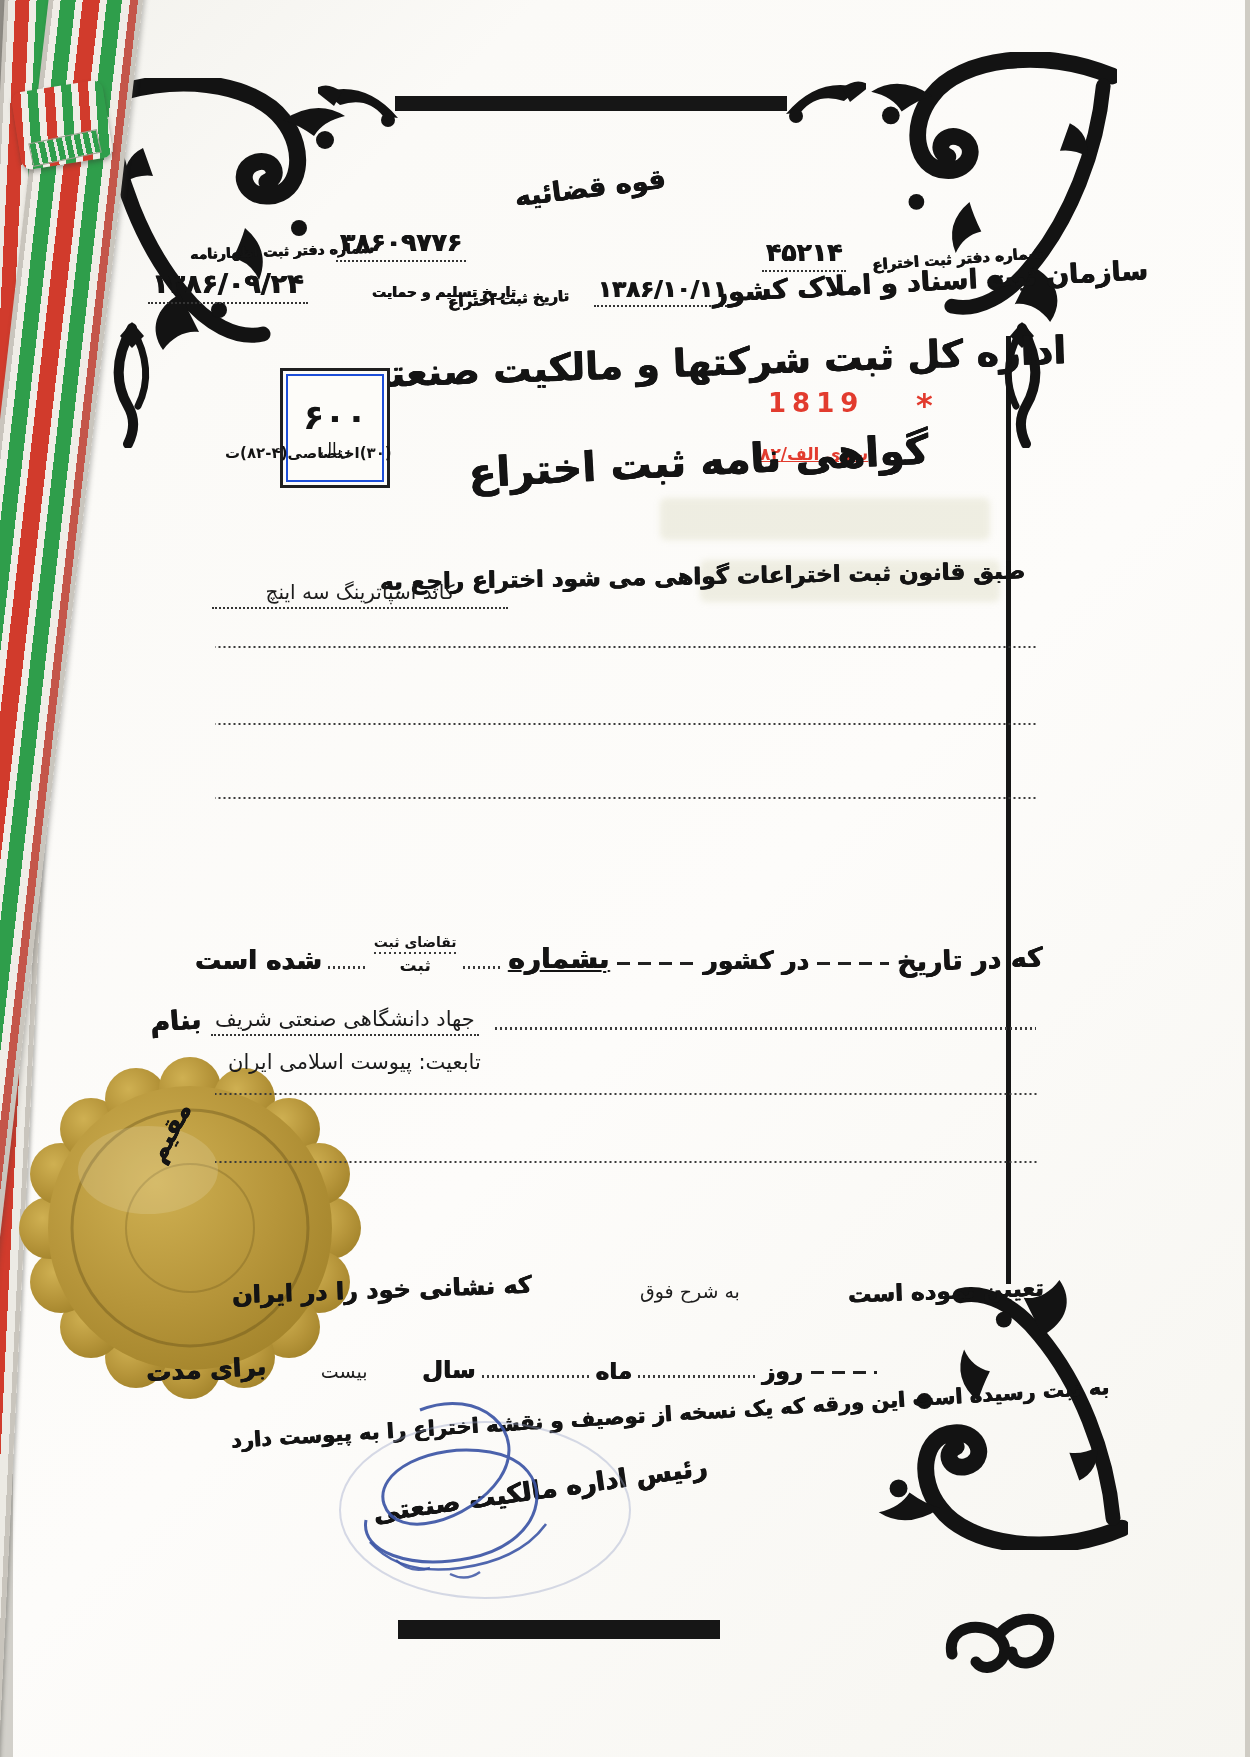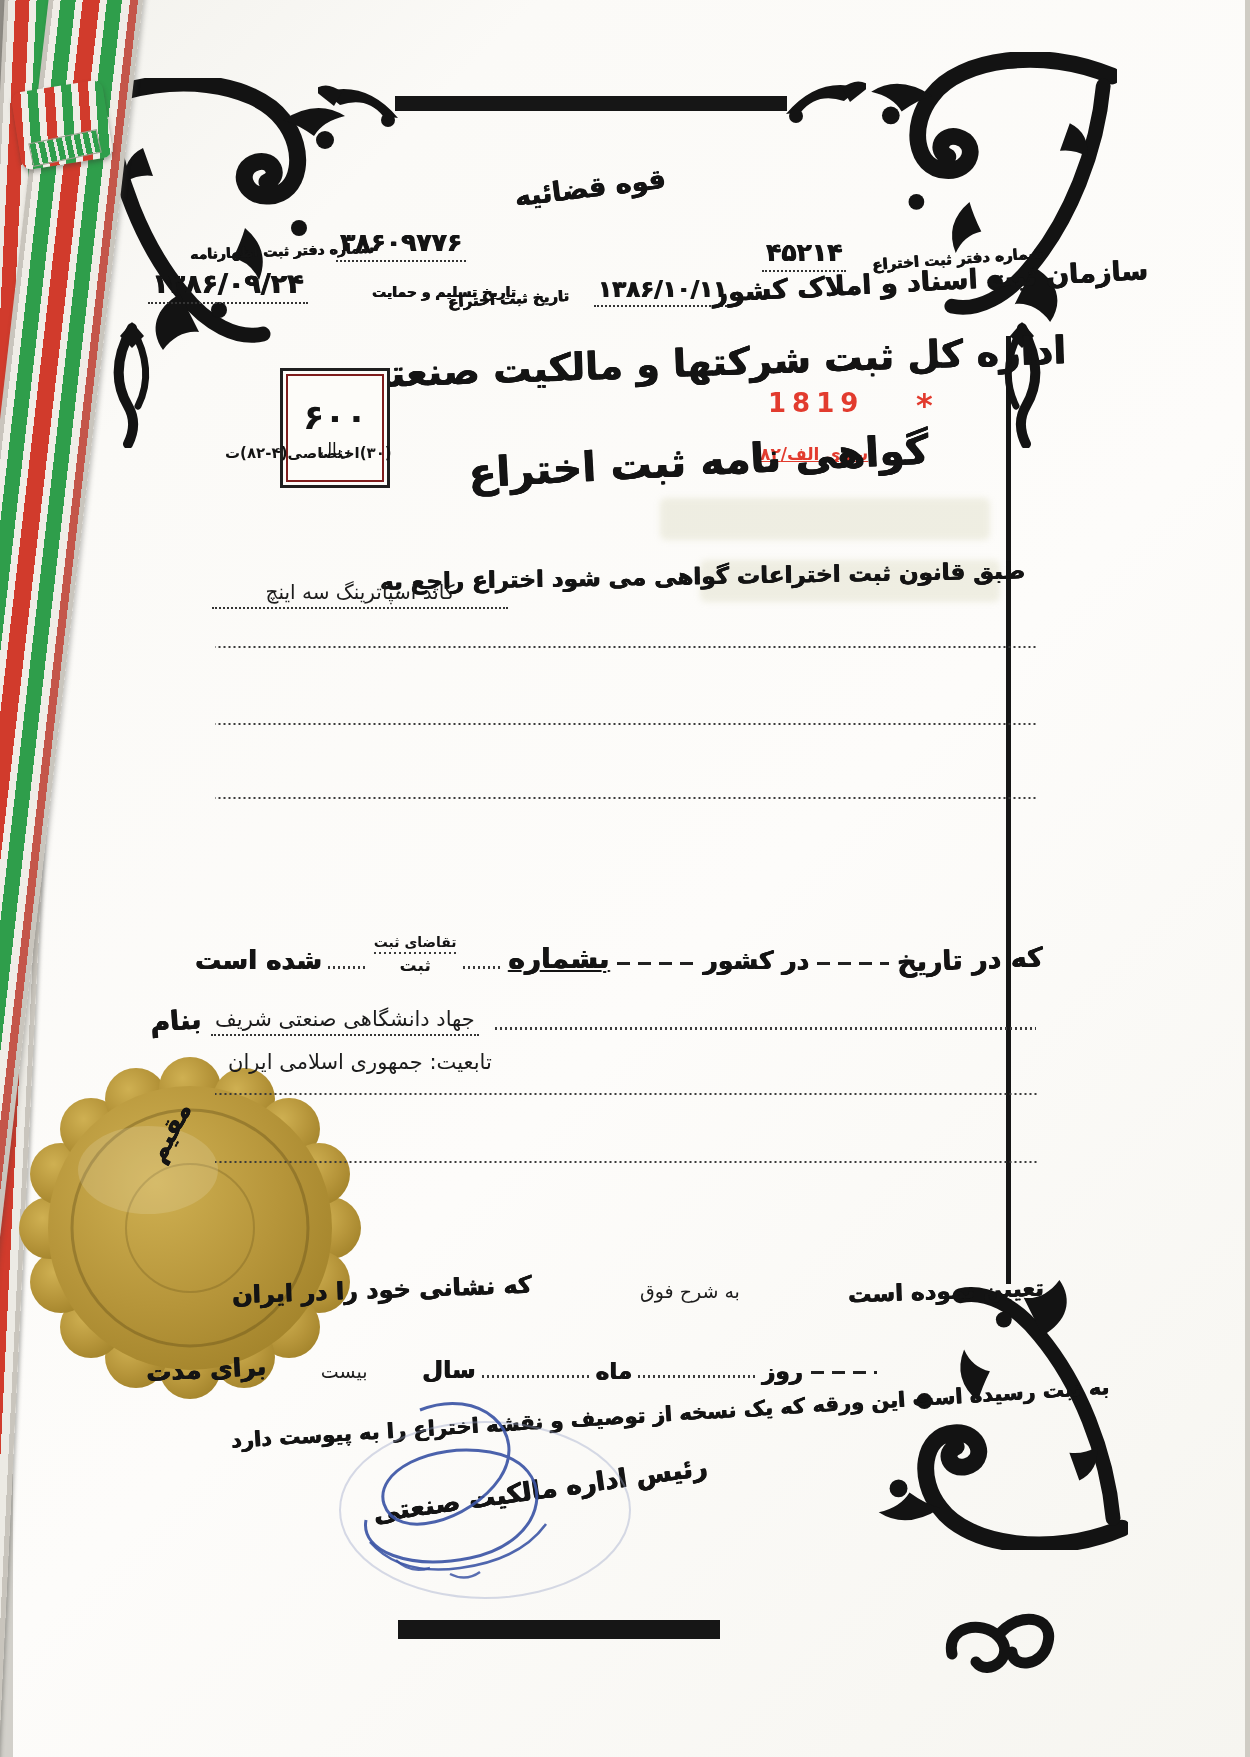--- a/index.html
+++ b/index.html
@@ -66,21 +66,21 @@
     background-image:repeating-linear-gradient(to right,#3a3a3a 0 2px,transparent 2px 5px);}
   .dashfill{align-self:flex-end;height:3px;margin:0 8px 10px 8px;
     background-image:repeating-linear-gradient(to right,#222 0 13px,transparent 13px 21px);}
   .row{display:flex;align-items:flex-end;z-index:5;position:absolute;}
   .uline{border-bottom:2px dotted #333;padding:0 4px 3px 4px;}
   .stackbox{display:flex;flex-direction:column;align-items:center;font-weight:bold;line-height:1.1;}
   .stackbox .mid{width:100%;height:2px;margin:2px 0;
     background-image:repeating-linear-gradient(to right,#3a3a3a 0 2px,transparent 2px 5px);}
   
   .stampbox{left:280px;top:368px;width:104px;height:114px;border:3px solid #1f1f1f;z-index:5;background:#fdfcf9;}
-  .stampbox .inner{position:absolute;inset:3px;border:2px solid #7f1d1d;
+  .stampbox .inner{position:absolute;inset:3px;border:2px solid #1d4ed8;
     display:flex;flex-direction:column;align-items:center;justify-content:center;gap:2px;}
   .sig{z-index:6;}
 </style>
 </head>
 <body>
 
 <div id="page">
 
   <div class="abs scan-dark-corner"></div>
   <div class="abs scan-left-strip"></div>
@@ -235,21 +235,21 @@
     <span class="dotfill" style="max-width:64px;"></span>
     <span class="callig" style="font-size:26px;">شده است</span>
   </div>
 
   <div class="row" dir="ltr" style="left:146px;top:984px;width:896px;height:52px;">
     <span class="callig" style="font-size:27px;transform:rotate(-4deg);margin-left:4px;">بنام</span>
     <span class="typed uline" dir="rtl" style="font-size:21px;margin:0 10px;border-bottom-style:dotted;">جهاد دانشگاهی صنعتی شریف</span>
     <span class="dotfill"></span>
   </div>
 
-  <div class="abs txt typed" dir="rtl" style="left:228px;top:1050px;width:360px;font-size:21px;text-align:left;">تابعیت: جمهوری اسلامی ایران</div>
+  <div class="abs txt typed" dir="rtl" style="left:228px;top:1050px;width:360px;font-size:21px;text-align:left;">تابعیت: پیوست اسلامی ایران</div>
   <div class="abs dotline" style="left:215px;top:1092px;width:824px;"></div>
 
   <div class="abs txt callig" style="left:138px;top:1118px;font-size:25px;transform:rotate(-62deg);">مقیم</div>
   <div class="abs dotline" style="left:215px;top:1160px;width:824px;"></div>
 
   <div class="row" dir="ltr" style="left:232px;top:1242px;width:812px;height:62px;">
     <span class="callig" style="font-size:24px;transform:rotate(-2deg);">که نشانی خود را در ایران</span>
     <span style="flex:1;display:flex;flex-direction:column;align-items:center;margin:0 12px;">
       <span class="typed" style="font-size:19px;">به شرح فوق</span>
       <span class="dotfill" style="width:100%;margin:2px 0 0 0;"></span>

